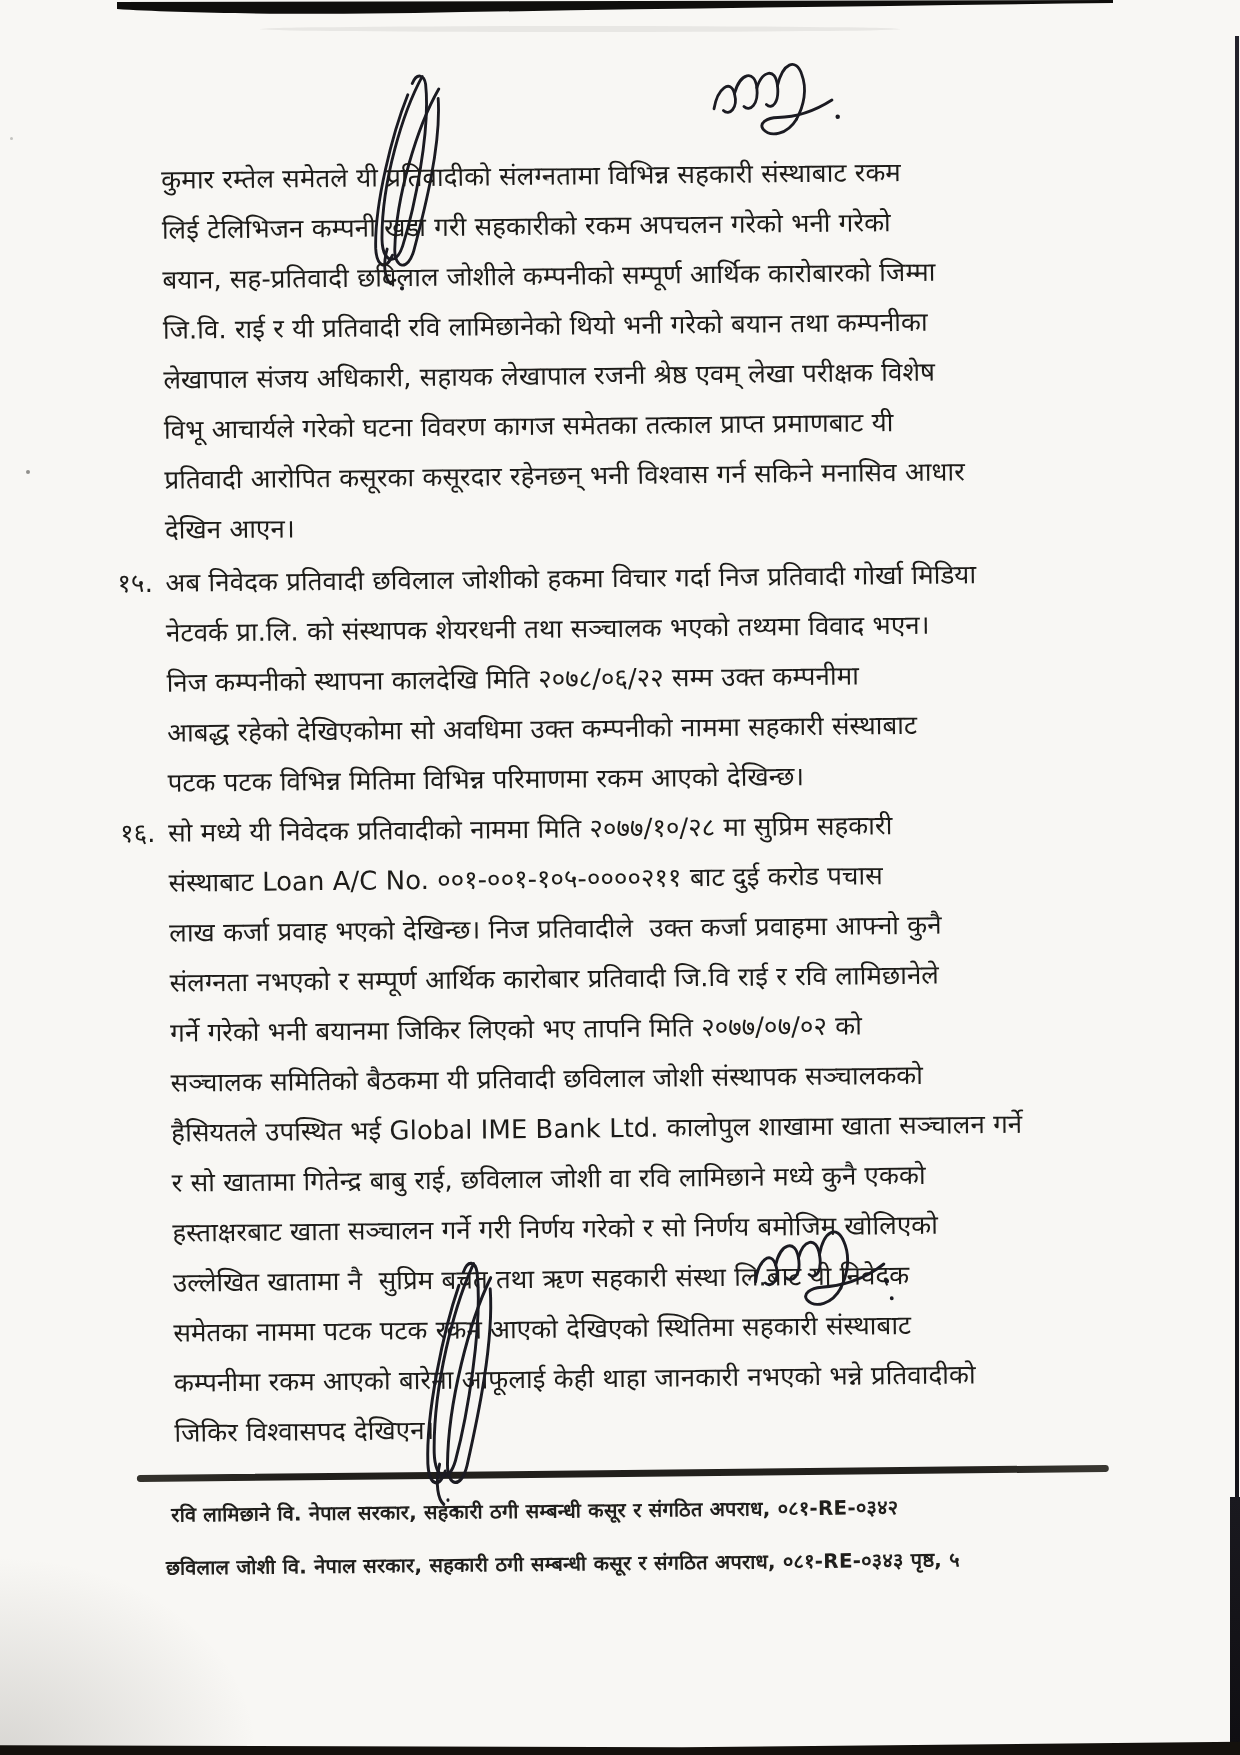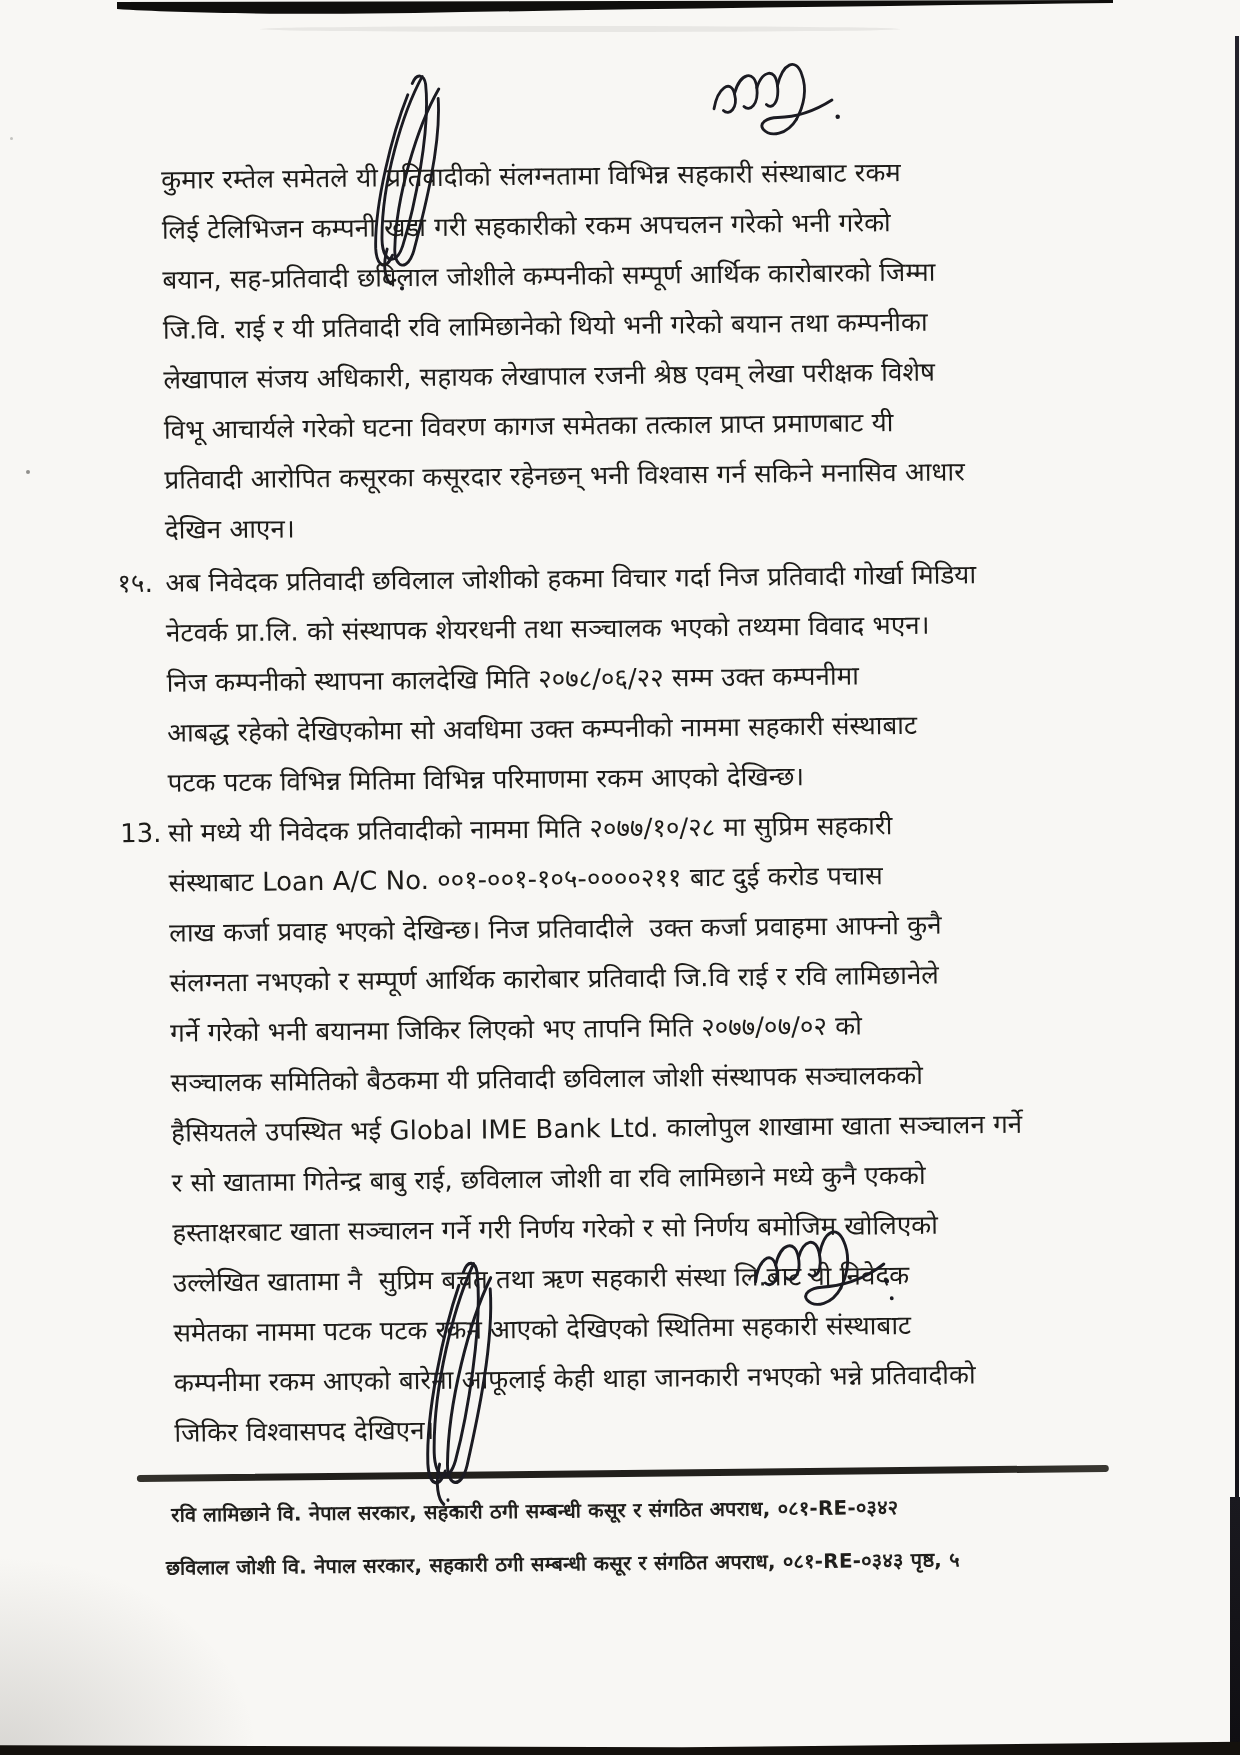--- a/index.html
+++ b/index.html
@@ -105,21 +105,21 @@
     <div class="para para-15">
       <span class="para-num">१५.</span>
       <div class="line">अब निवेदक प्रतिवादी छविलाल जोशीको हकमा विचार गर्दा निज प्रतिवादी गोर्खा मिडिया</div>
       <div class="line">नेटवर्क प्रा.लि. को संस्थापक शेयरधनी तथा सञ्चालक भएको तथ्यमा विवाद भएन।</div>
       <div class="line">निज कम्पनीको स्थापना कालदेखि मिति २०७८/०६/२२ सम्म उक्त कम्पनीमा</div>
       <div class="line">आबद्ध रहेको देखिएकोमा सो अवधिमा उक्त कम्पनीको नाममा सहकारी संस्थाबाट</div>
       <div class="line">पटक पटक विभिन्न मितिमा विभिन्न परिमाणमा रकम आएको देखिन्छ।</div>
     </div>
 
     <div class="para para-16">
-      <span class="para-num">13.</span>
+      <span class="para-num">१६.</span>
       <div class="line">सो मध्ये यी निवेदक प्रतिवादीको नाममा मिति २०७७/१०/२८ मा सुप्रिम सहकारी</div>
       <div class="line">संस्थाबाट Loan A/C No. ००१-००१-१०५-००००२११ बाट दुई करोड पचास</div>
       <div class="line">लाख कर्जा प्रवाह भएको देखिन्छ। निज प्रतिवादीले  उक्त कर्जा प्रवाहमा आफ्नो कुनै</div>
       <div class="line">संलग्नता नभएको र सम्पूर्ण आर्थिक कारोबार प्रतिवादी जि.वि राई र रवि लामिछानेले</div>
       <div class="line">गर्ने गरेको भनी बयानमा जिकिर लिएको भए तापनि मिति २०७७/०७/०२ को</div>
       <div class="line">सञ्चालक समितिको बैठकमा यी प्रतिवादी छविलाल जोशी संस्थापक सञ्चालकको</div>
       <div class="line">हैसियतले उपस्थित भई Global IME Bank Ltd. कालोपुल शाखामा खाता सञ्चालन गर्ने</div>
       <div class="line">र सो खातामा गितेन्द्र बाबु राई, छविलाल जोशी वा रवि लामिछाने मध्ये कुनै एकको</div>
       <div class="line">हस्ताक्षरबाट खाता सञ्चालन गर्ने गरी निर्णय गरेको र सो निर्णय बमोजिम खोलिएको</div>
       <div class="line">उल्लेखित खातामा नै  सुप्रिम बचत तथा ऋण सहकारी संस्था लि.बाट यी निवेदक</div>

